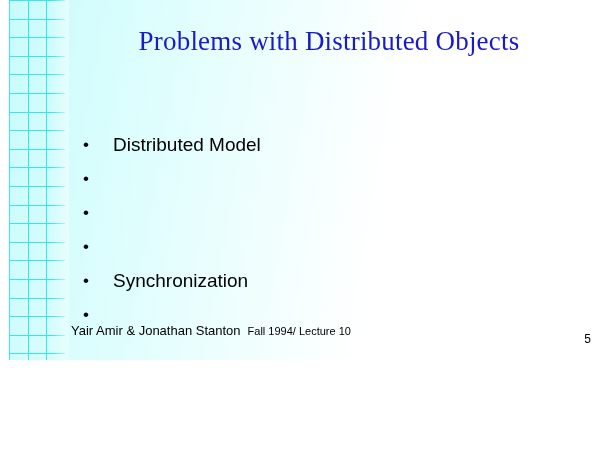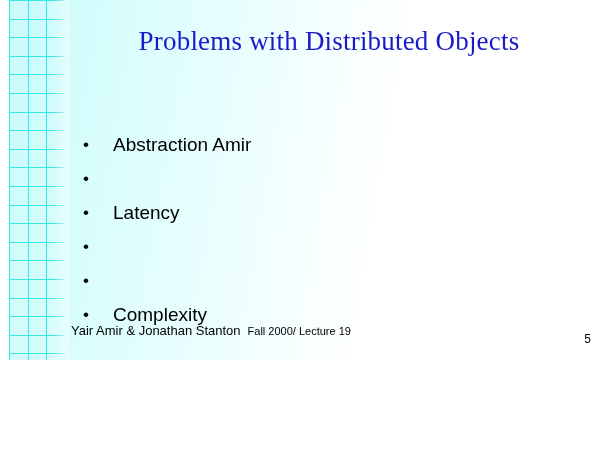--- a/index.html
+++ b/index.html
@@ -111,47 +111,46 @@
 
   <div id="grid-band"></div>
   <div id="grid-fade"></div>
 
   <div id="title">Problems with Distributed Objects</div>
 
   <div id="bullets">
 
     <div class="bullet-row">
       <span class="bullet-mark">•</span>
-      <span class="bullet-text">Abstraction Amir</span>
-    </div>
-
-    <div class="bullet-row">
-      <span class="bullet-mark">•</span>
-    </div>
-
-    <div class="bullet-row">
-      <span class="bullet-mark">•</span>
-      <span class="bullet-text">Latency</span>
+      <span class="bullet-text">Distributed Model</span>
     </div>
 
     <div class="bullet-row">
       <span class="bullet-mark">•</span>
     </div>
 
     <div class="bullet-row">
       <span class="bullet-mark">•</span>
     </div>
 
     <div class="bullet-row">
       <span class="bullet-mark">•</span>
-      <span class="bullet-text">Complexity</span>
+    </div>
+
+    <div class="bullet-row">
+      <span class="bullet-mark">•</span>
+      <span class="bullet-text">Synchronization</span>
+    </div>
+
+    <div class="bullet-row">
+      <span class="bullet-mark">•</span>
     </div>
 
   </div>
 
   <div id="footer-left">
     <span id="footer-authors">Yair Amir &amp; Jonathan Stanton</span>
-    <span id="footer-course">Fall 2000/ Lecture 19</span>
+    <span id="footer-course">Fall 1994/ Lecture 10</span>
   </div>
 
   <div id="page-number">5</div>
 
 </div>
 
 </body></html>

